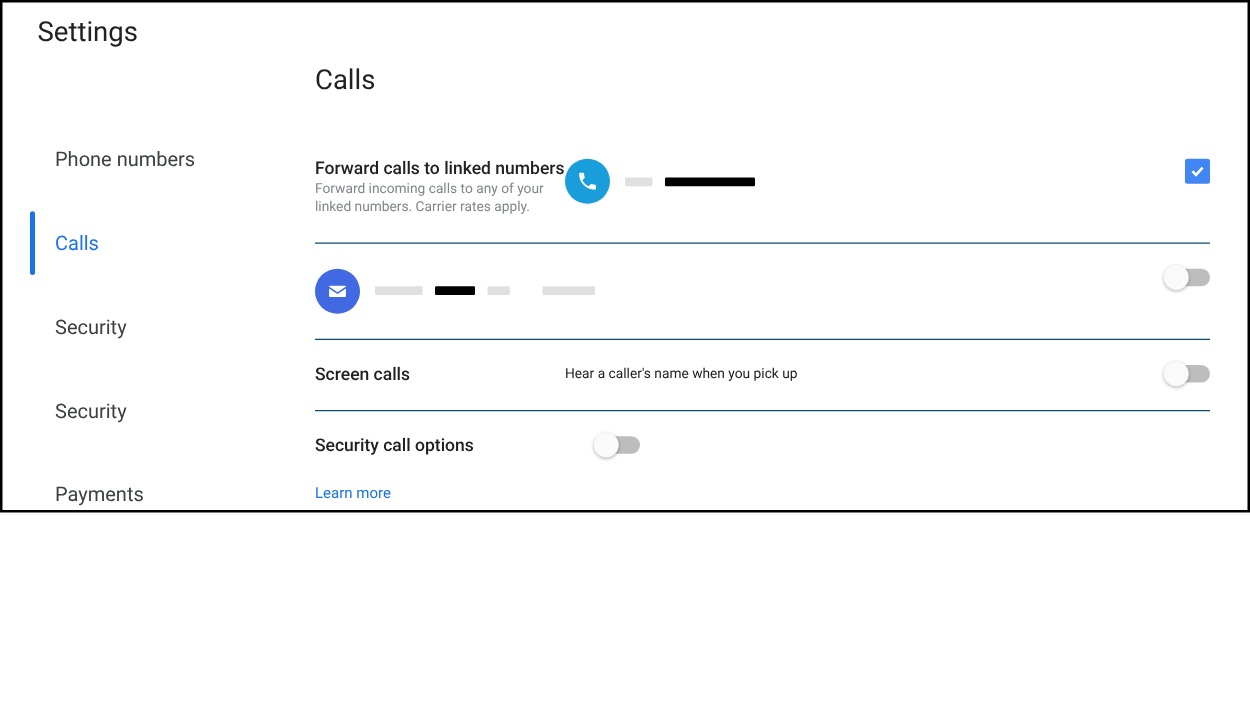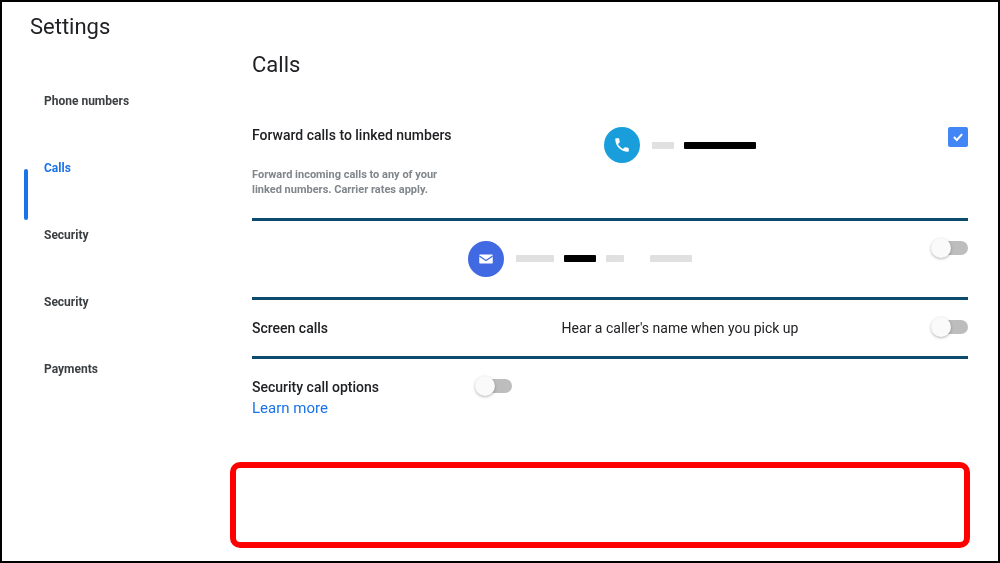--- a/index.html
+++ b/index.html
@@ -1,34 +1,34 @@
 <!DOCTYPE html>
 <html><head>
 <meta charset="utf-8">
 <style>
   * { box-sizing: border-box; margin: 0; padding: 0; }
   html, body { width: 1000px; height: 563px; font-family: Roboto, Arial, sans-serif; background: #fff; color: #202124; }
-  .frame { width: 1000px; height: 563px; border: 2px solid #000; position: relative; overflow: hidden; }
+  .frame { width: 1000px; height: 410px; border: 2px solid #000; position: relative; overflow: hidden; }
 
   .page-title { position: absolute; top: 12px; left: 28px; font-size: 22px; font-weight: 400; color: #202124; }
 
   .sidebar { position: absolute; top: 92px; left: 22px; width: 200px; }
-  .side-item { height: 67px; display: flex; align-items: flex-start; padding-left: 20px; font-size: 12px; color: #3c4043; cursor: pointer; position: relative; font-weight: bold; }
+  .side-item { height: 67px; display: flex; align-items: center; padding-left: 20px; font-size: 16px; color: #3c4043; cursor: pointer; position: relative; }
   .side-item.active { color: #1a73e8; }
   .side-item.active::before { content: ""; position: absolute; left: 0; top: 8px; bottom: 8px; width: 4px; background: #1a73e8; border-radius: 2px; }
 
   .content { position: absolute; left: 250px; top: 50px; right: 30px; }
   .content-title { font-size: 22px; font-weight: 400; margin-bottom: 30px; color: #202124; }
 
-  .row { display: flex; align-items: flex-start; padding: 20px 0; border-bottom: 3px solid #0c4a6e; position: relative; }
+  .row { display: flex; align-items: flex-start; padding: 20px 0; border-bottom: 1px solid #0c4a6e; position: relative; }
   .row.last { border-bottom: none; }
   .row-label { width: 200px; font-size: 14px; font-weight: 500; color: #202124; flex-shrink: 0; }
-  .row-sub { font-size: 11px; color: #80868b; font-weight: 700; margin-top: 24px; line-height: 1.4; max-width: 190px; }
-  .row-link { font-size: 15px; color: #1a73e8; font-weight: 400; margin-top: 4px; cursor: pointer; }
-  .row-mid { flex: 1; display: flex; align-items: center; gap: 12px; font-size: 14px; color: #202124; justify-content: center; }
+  .row-sub { font-size: 11px; color: #80868b; font-weight: 400; margin-top: 0; line-height: 1.4; max-width: 190px; }
+  .row-link { font-size: 12px; color: #1a73e8; font-weight: 400; margin-top: 22px; cursor: pointer; }
+  .row-mid { flex: 1; display: flex; align-items: center; gap: 12px; font-size: 11px; color: #202124; }
   .row-ctl { width: 60px; display: flex; justify-content: flex-end; align-items: center; }
 
   .circ { width: 36px; height: 36px; border-radius: 50%; display: flex; align-items: center; justify-content: center; flex-shrink: 0; }
   .circ.blue { background: #1a9edb; }
   .circ.indigo { background: #4169e1; }
 
   .redact-group { display: flex; align-items: center; gap: 10px; }
   .redact-light { background: #e0e0e0; height: 7px; border-radius: 1px; }
   .redact-dark { background: #000; height: 7px; border-radius: 1px; }
 

